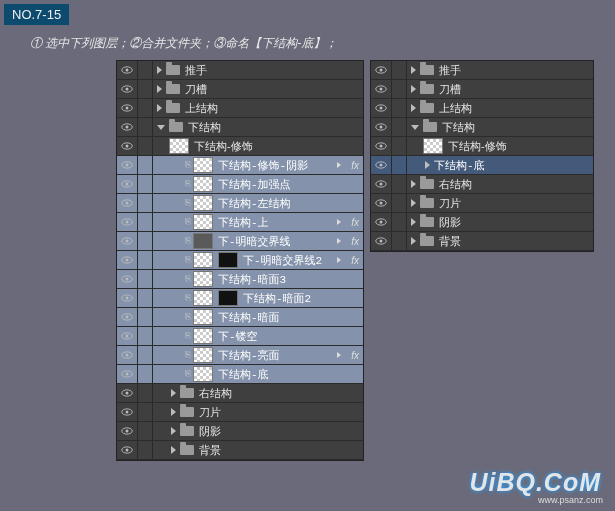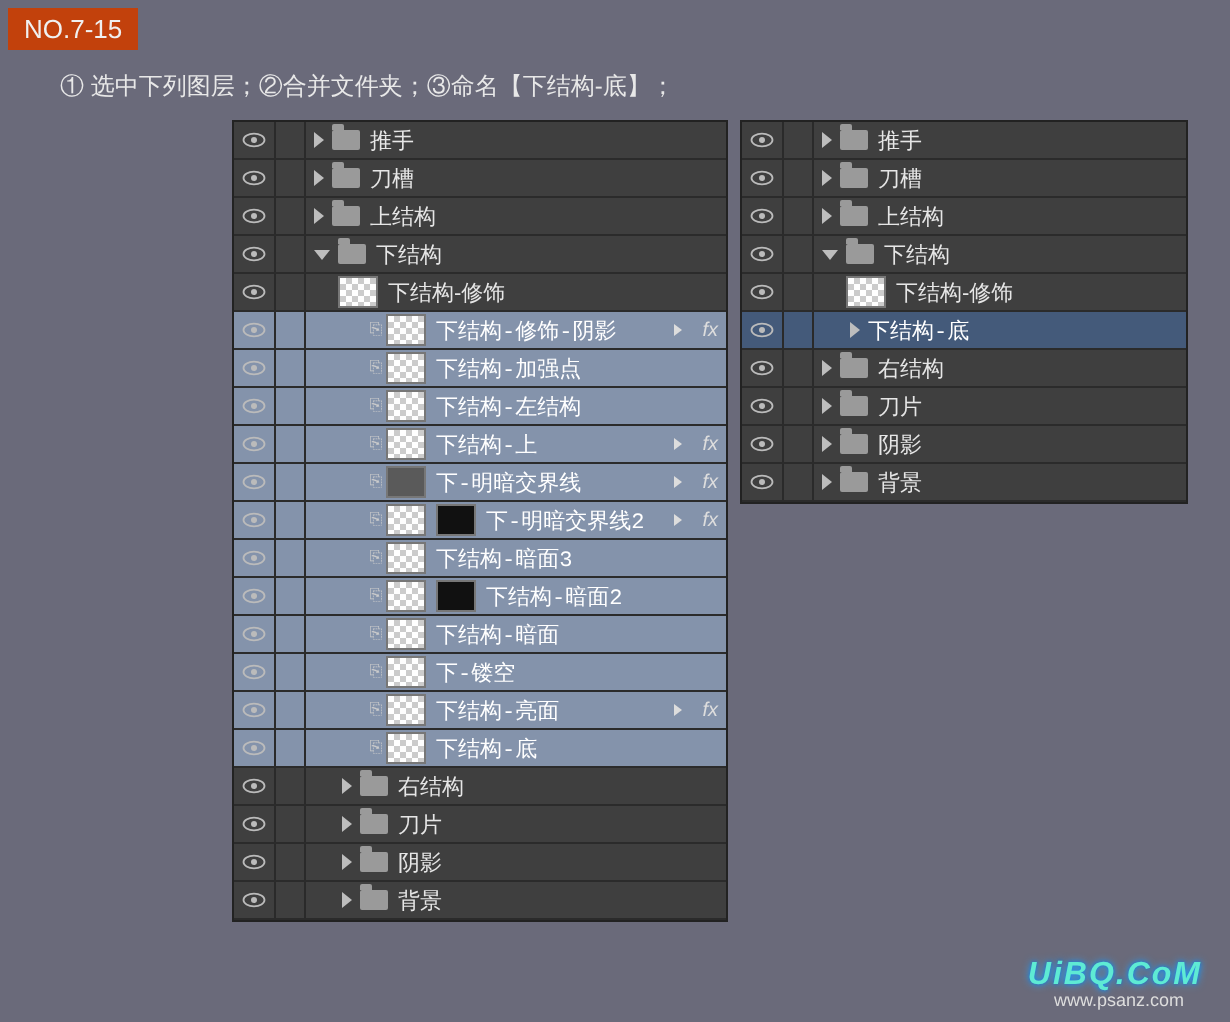--- a/index.html
+++ b/index.html
@@ -9,30 +9,31 @@
     height: 511px;
     background: #6a6a7a;
     font-family: "Microsoft YaHei", sans-serif;
     font-size: 11px;
     color: #d8d8d8;
     overflow: hidden;
     position: relative;
   }
   .header-tag {
     display: inline-block;
-    background: #c2410c;
+    background: #0c4a6e;
     color: #f0f0f0;
     padding: 3px 8px;
     margin: 4px;
     font-size: 13px;
   }
   .instructions {
     padding: 6px 20px 8px 30px;
     font-size: 12px;
     color: #e8e8e8;
+    font-style: italic;
   }
   .panels {
     display: flex;
     gap: 6px;
     padding: 0 4px;
     align-items: flex-start;
   }
   .panel {
     background: #fdba74;
     border: 1px solid #222;
@@ -134,30 +135,30 @@
     right: 22px;
     width:0;height:0;
     border-top:3px solid transparent;
     border-bottom:3px solid transparent;
     border-left:4px solid #ddd;
   }
   .watermark {
     position: absolute;
     right: 14px;
     bottom: 14px;
-    font-size: 16px;
+    font-size: 25px;
     font-weight: bold;
     font-style: italic;
-    color: #5eead4;
+    color: #e5e5e5;
     text-shadow: 0 0 4px #3af, 0 0 2px #06c;
     letter-spacing: 1px;
   }
   .watermark2 {
     position: absolute;
-    right: 23px;
+    right: 12px;
     bottom: 6px;
     font-size: 9px;
     color: #ddd;
   }
 </style>
 </head>
 <body>
 
 
 

